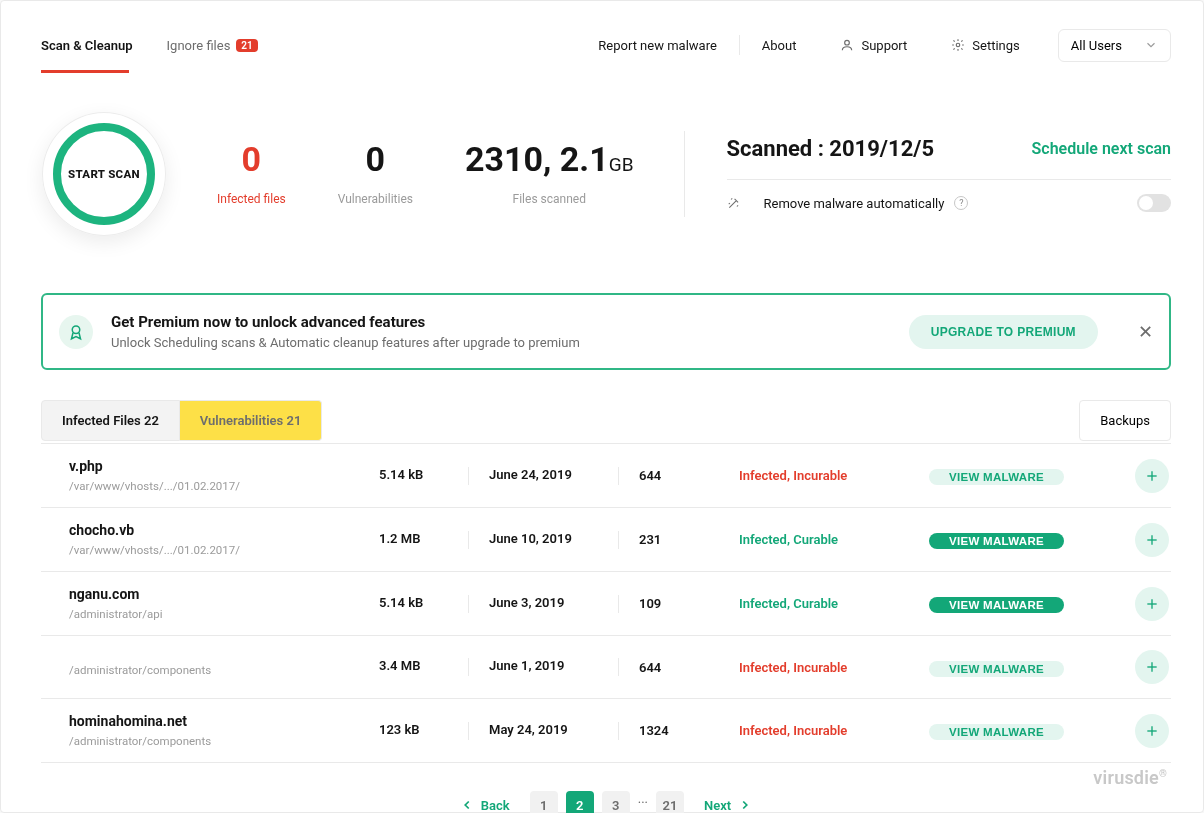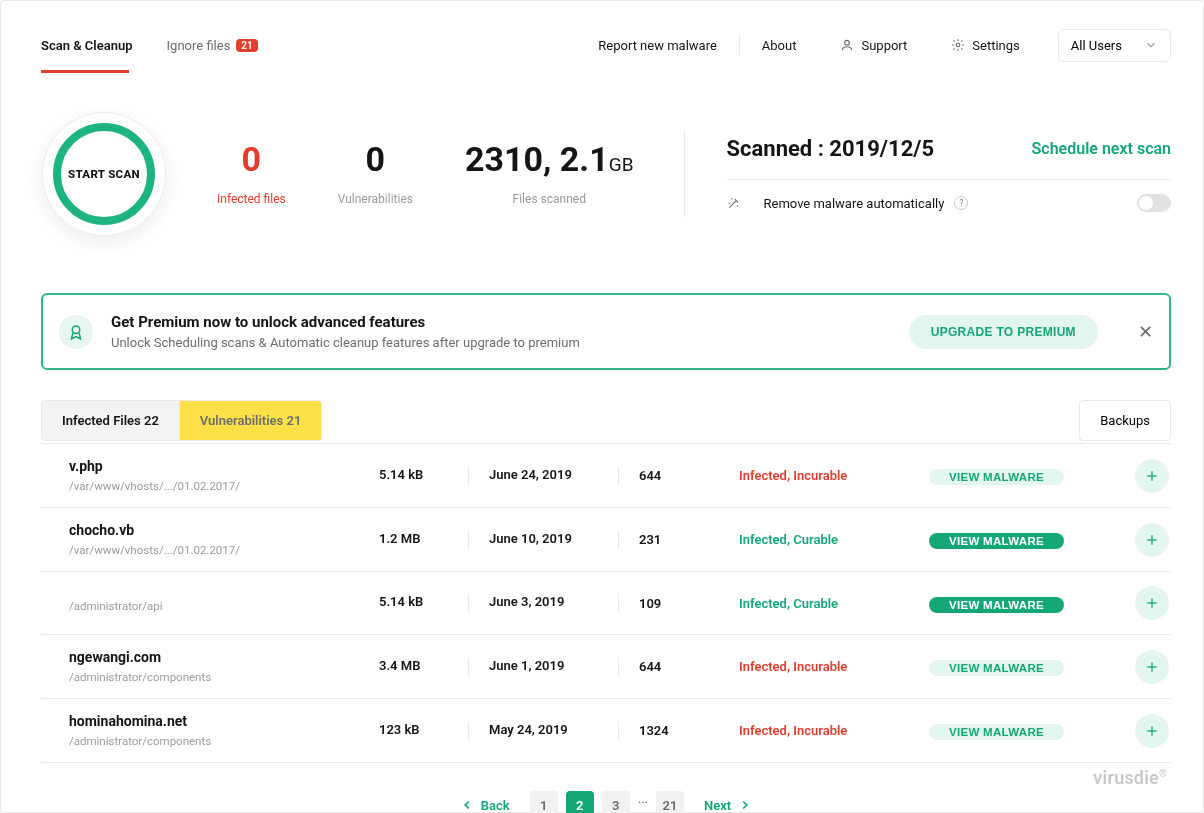--- a/index.html
+++ b/index.html
@@ -244,20 +244,21 @@
         <div><button class="view-btn primary">VIEW MALWARE</button></div>
         <div class="plus-btn">
           <svg viewBox="0 0 24 24" width="16" height="16" fill="none" stroke="#13a778" stroke-width="2">
             <line x1="12" y1="5" x2="12" y2="19"></line>
             <line x1="5" y1="12" x2="19" y2="12"></line>
           </svg>
         </div>
       </div>
       <div class="row">
         <div class="cell-name">
+          <p class="fname">nganu.com</p>
           <p class="fpath">/administrator/api</p>
         </div>
         <div class="cell">
           <span>5.14 kB</span>
           <span class="v-sep"></span>
         </div>
         <div class="cell">
           <span>June 3, 2019</span>
           <span class="v-sep"></span>
         </div>
@@ -270,21 +271,20 @@
         <div><button class="view-btn primary">VIEW MALWARE</button></div>
         <div class="plus-btn">
           <svg viewBox="0 0 24 24" width="16" height="16" fill="none" stroke="#13a778" stroke-width="2">
             <line x1="12" y1="5" x2="12" y2="19"></line>
             <line x1="5" y1="12" x2="19" y2="12"></line>
           </svg>
         </div>
       </div>
       <div class="row">
         <div class="cell-name">
-          <p class="fname">ngewangi.com</p>
           <p class="fpath">/administrator/components</p>
         </div>
         <div class="cell">
           <span>3.4 MB</span>
           <span class="v-sep"></span>
         </div>
         <div class="cell">
           <span>June 1, 2019</span>
           <span class="v-sep"></span>
         </div>

